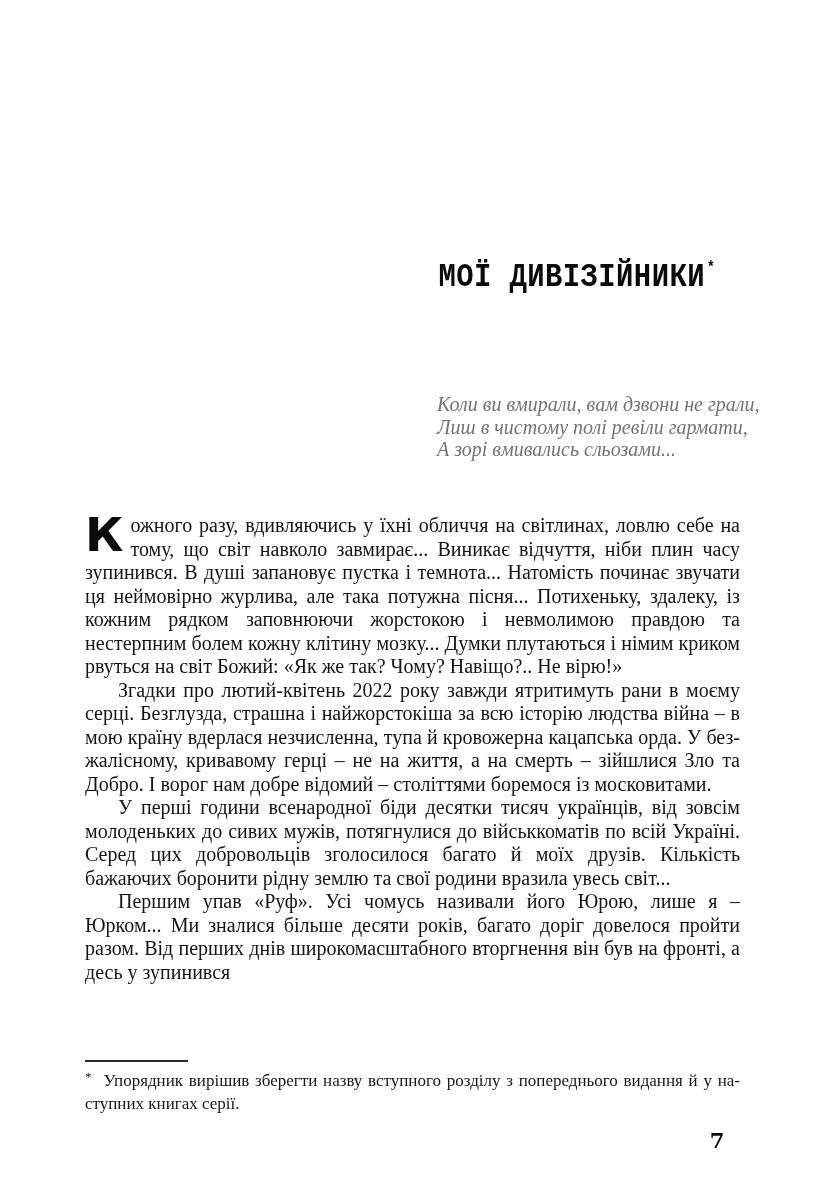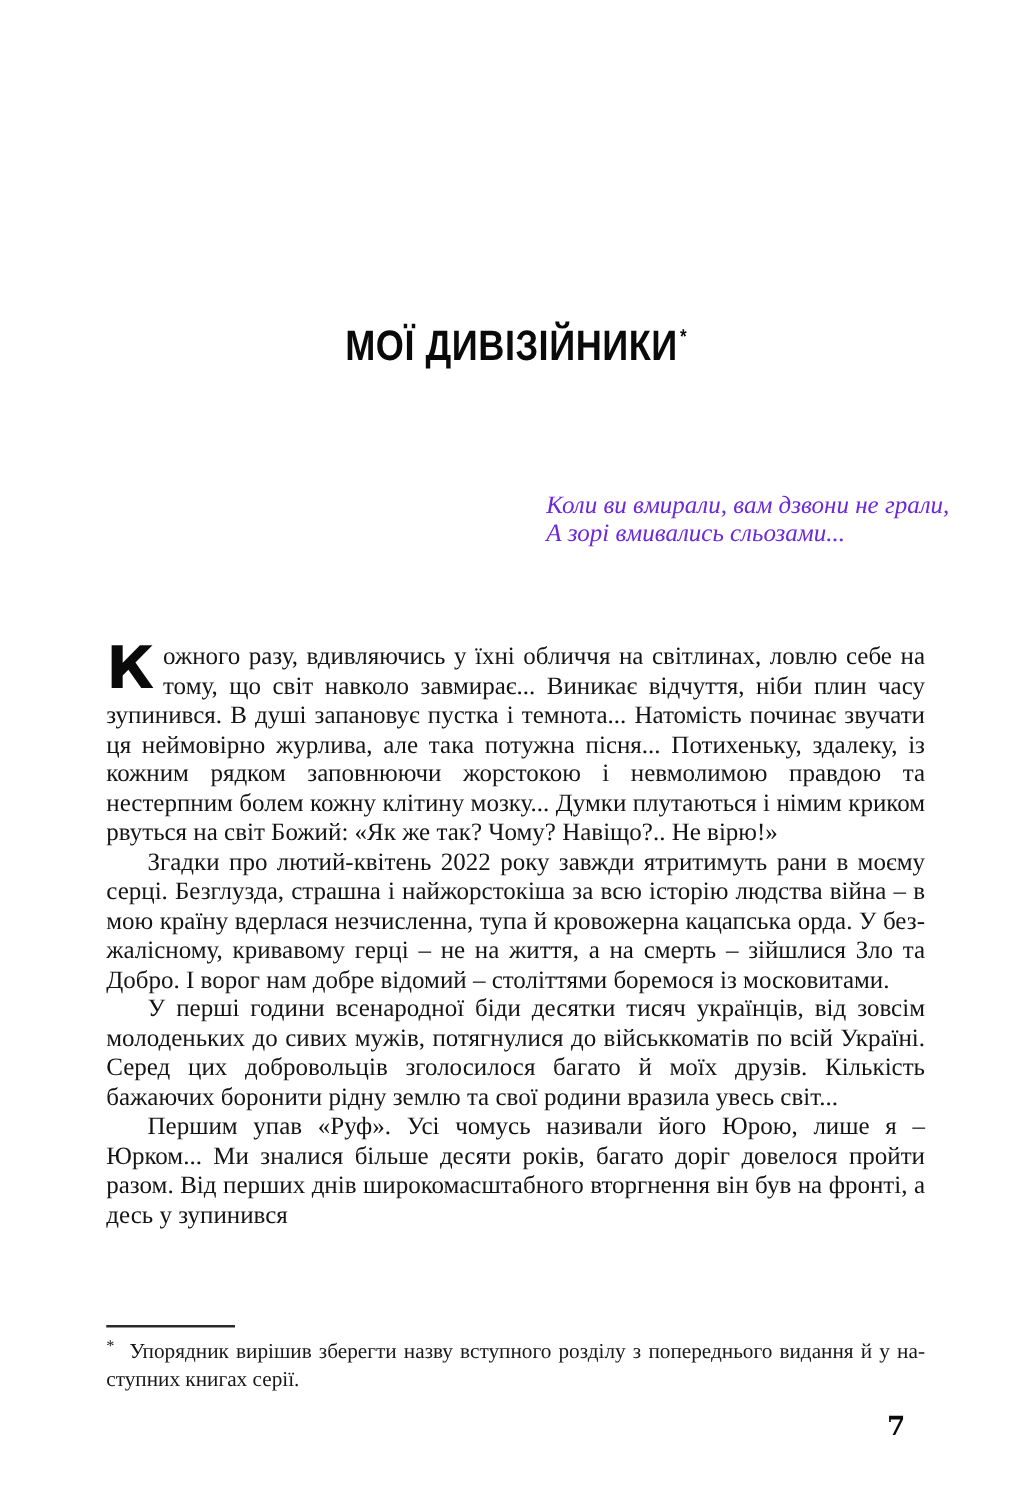--- a/index.html
+++ b/index.html
@@ -15,22 +15,22 @@
     color: #141414;
     overflow: hidden;
   }
 
   
   .chapter-title {
     position: absolute;
     top: 238px;
     left: 85px;
     width: 655px;
-    text-align: center;
-    font-family: Liberation Sans, sans-serif;
+    text-align: right;
+    font-family: Liberation Mono, monospace;
     font-weight: bold;
     font-size: 34px;
     line-height: 1.1;
     color: #0a0a0a;
     white-space: nowrap;
     margin-top: 21px;
   }
   .chapter-title .title-inner {
     display: inline-block;
     transform: scaleX(0.85);
@@ -45,21 +45,21 @@
 
   
   .epigraph {
     position: absolute;
     top: 393px;
     left: 437px;
     font-family: "Liberation Serif", serif;
     font-style: italic;
     font-size: 20px;
     line-height: 22.5px;
-    color: #6d28d9;
+    color: #737373;
   }
 
   
   .body-text {
     position: absolute;
     top: 514px;
     left: 85px;
     width: 655px;
     font-family: "Liberation Serif", serif;
     font-size: 20px;
@@ -130,20 +130,21 @@
 <body>
 
 <div class="page">
 
   <h1 class="chapter-title">
     <span class="title-inner"><span>МОЇ ДИВІЗІЙНИКИ</span><sup>*</sup></span>
   </h1>
 
   <div class="epigraph">
     <div>Коли ви вмирали, вам дзвони не грали,</div>
+    <div>Лиш в чистому полі ревіли гармати,</div>
     <div>А зорі вмивались сльозами...</div>
   </div>
 
   <div class="body-text">
     <p class="first-paragraph"><span class="dropcap">К</span><span>ожного разу, вдивляючись у їхні обличчя на світлинах, ловлю себе на тому, що світ навколо завмирає... Виникає відчуття, ніби плин часу зупинився. В душі запановує пустка і темнота... Натомість починає звучати ця неймовір­но журлива, але така потужна пісня... Потихеньку, здалеку, із кожним рядком заповнюючи жорстокою і невмолимою правдою та нестерпним болем кожну клітину мозку... Думки плутаються і німим криком рвуться на світ Божий: «Як же так? Чому? Навіщо?.. Не вірю!»</span></p>
     <p>Згадки про лютий-квітень 2022 року завжди ятритимуть рани в моєму серці. Безглузда, страшна і найжорстокіша за всю історію людства війна – в мою країну вдерлася незчисленна, тупа й кровожерна кацапська орда. У без­жалісному, кривавому герці – не на життя, а на смерть – зійшлися Зло та Добро. І ворог нам добре відомий – століттями боремося із московитами.</p>
     <p>У перші години всенародної біди десятки тисяч українців, від зовсім мо­лоденьких до сивих мужів, потягнулися до військкоматів по всій Україні. Се­ред цих добровольців зголосилося багато й моїх друзів. Кількість бажаючих боронити рідну землю та свої родини вразила увесь світ...</p>
     <p>Першим упав «Руф». Усі чомусь називали його Юрою, лише я – Юрком... Ми зналися більше десяти років, багато доріг довелося пройти разом. Від пер­ших днів широкомасштабного вторгнення він був на фронті, а десь у зупинився</p>
   </div>
 

